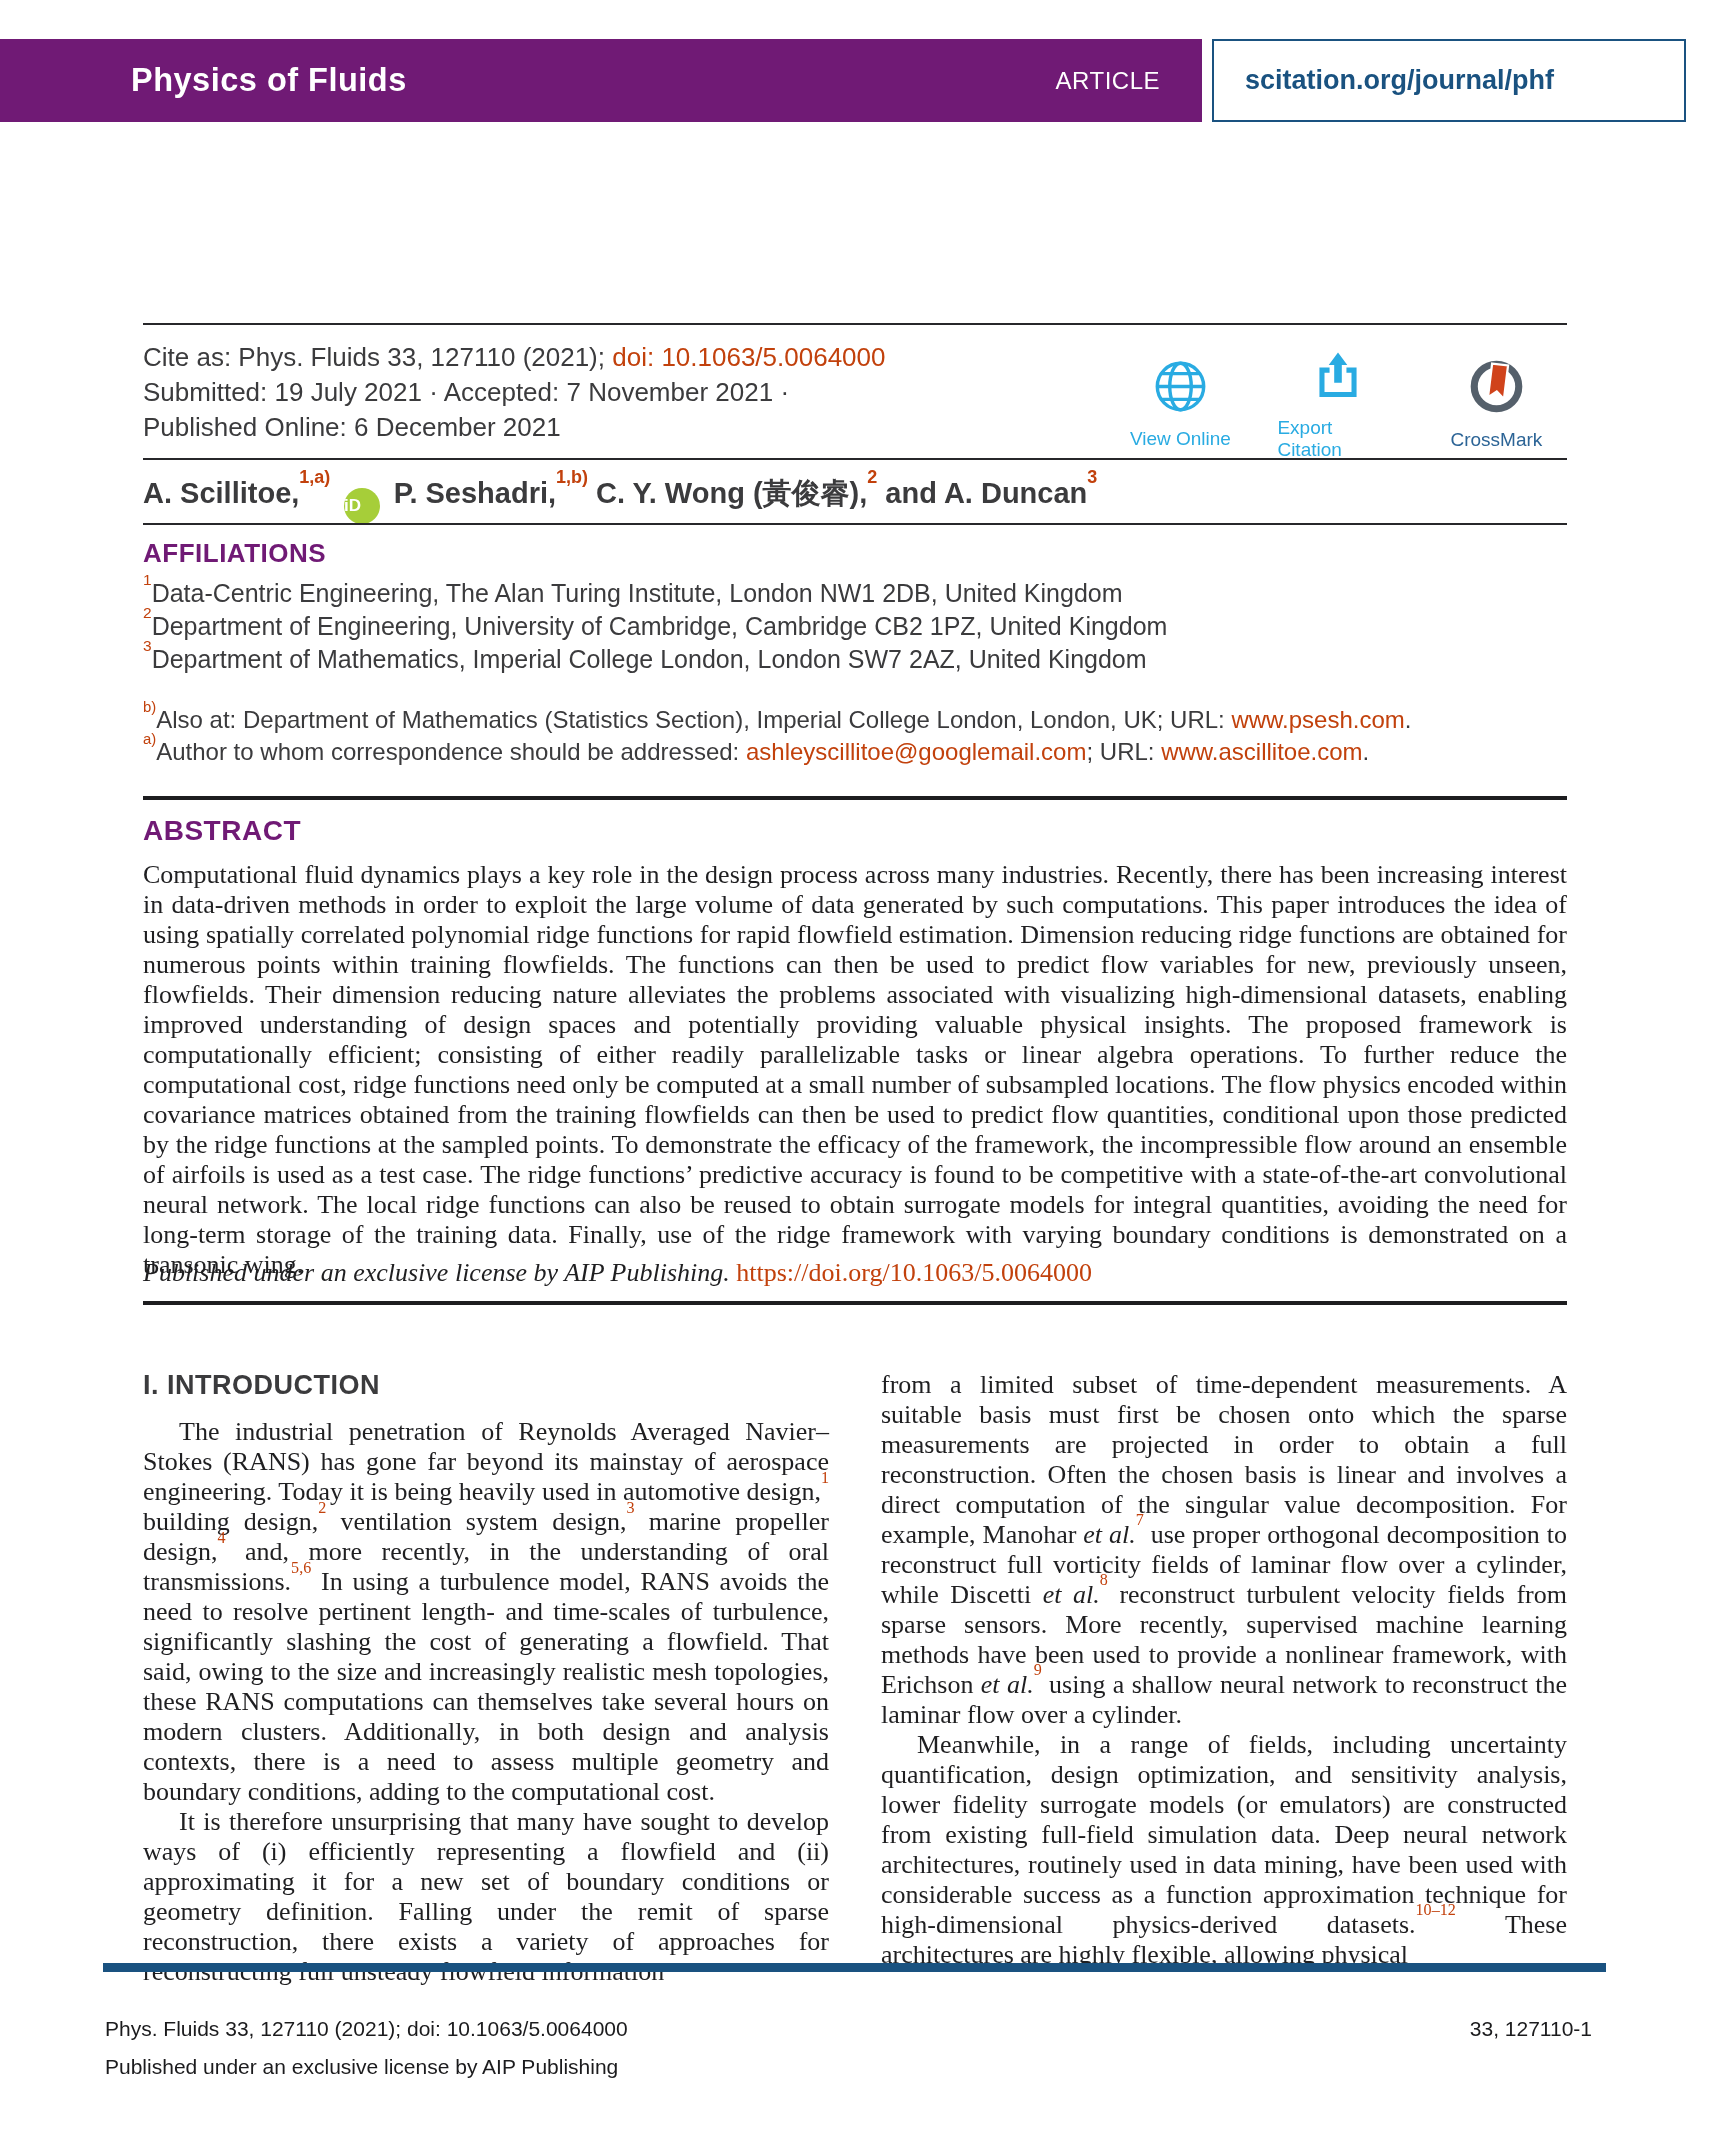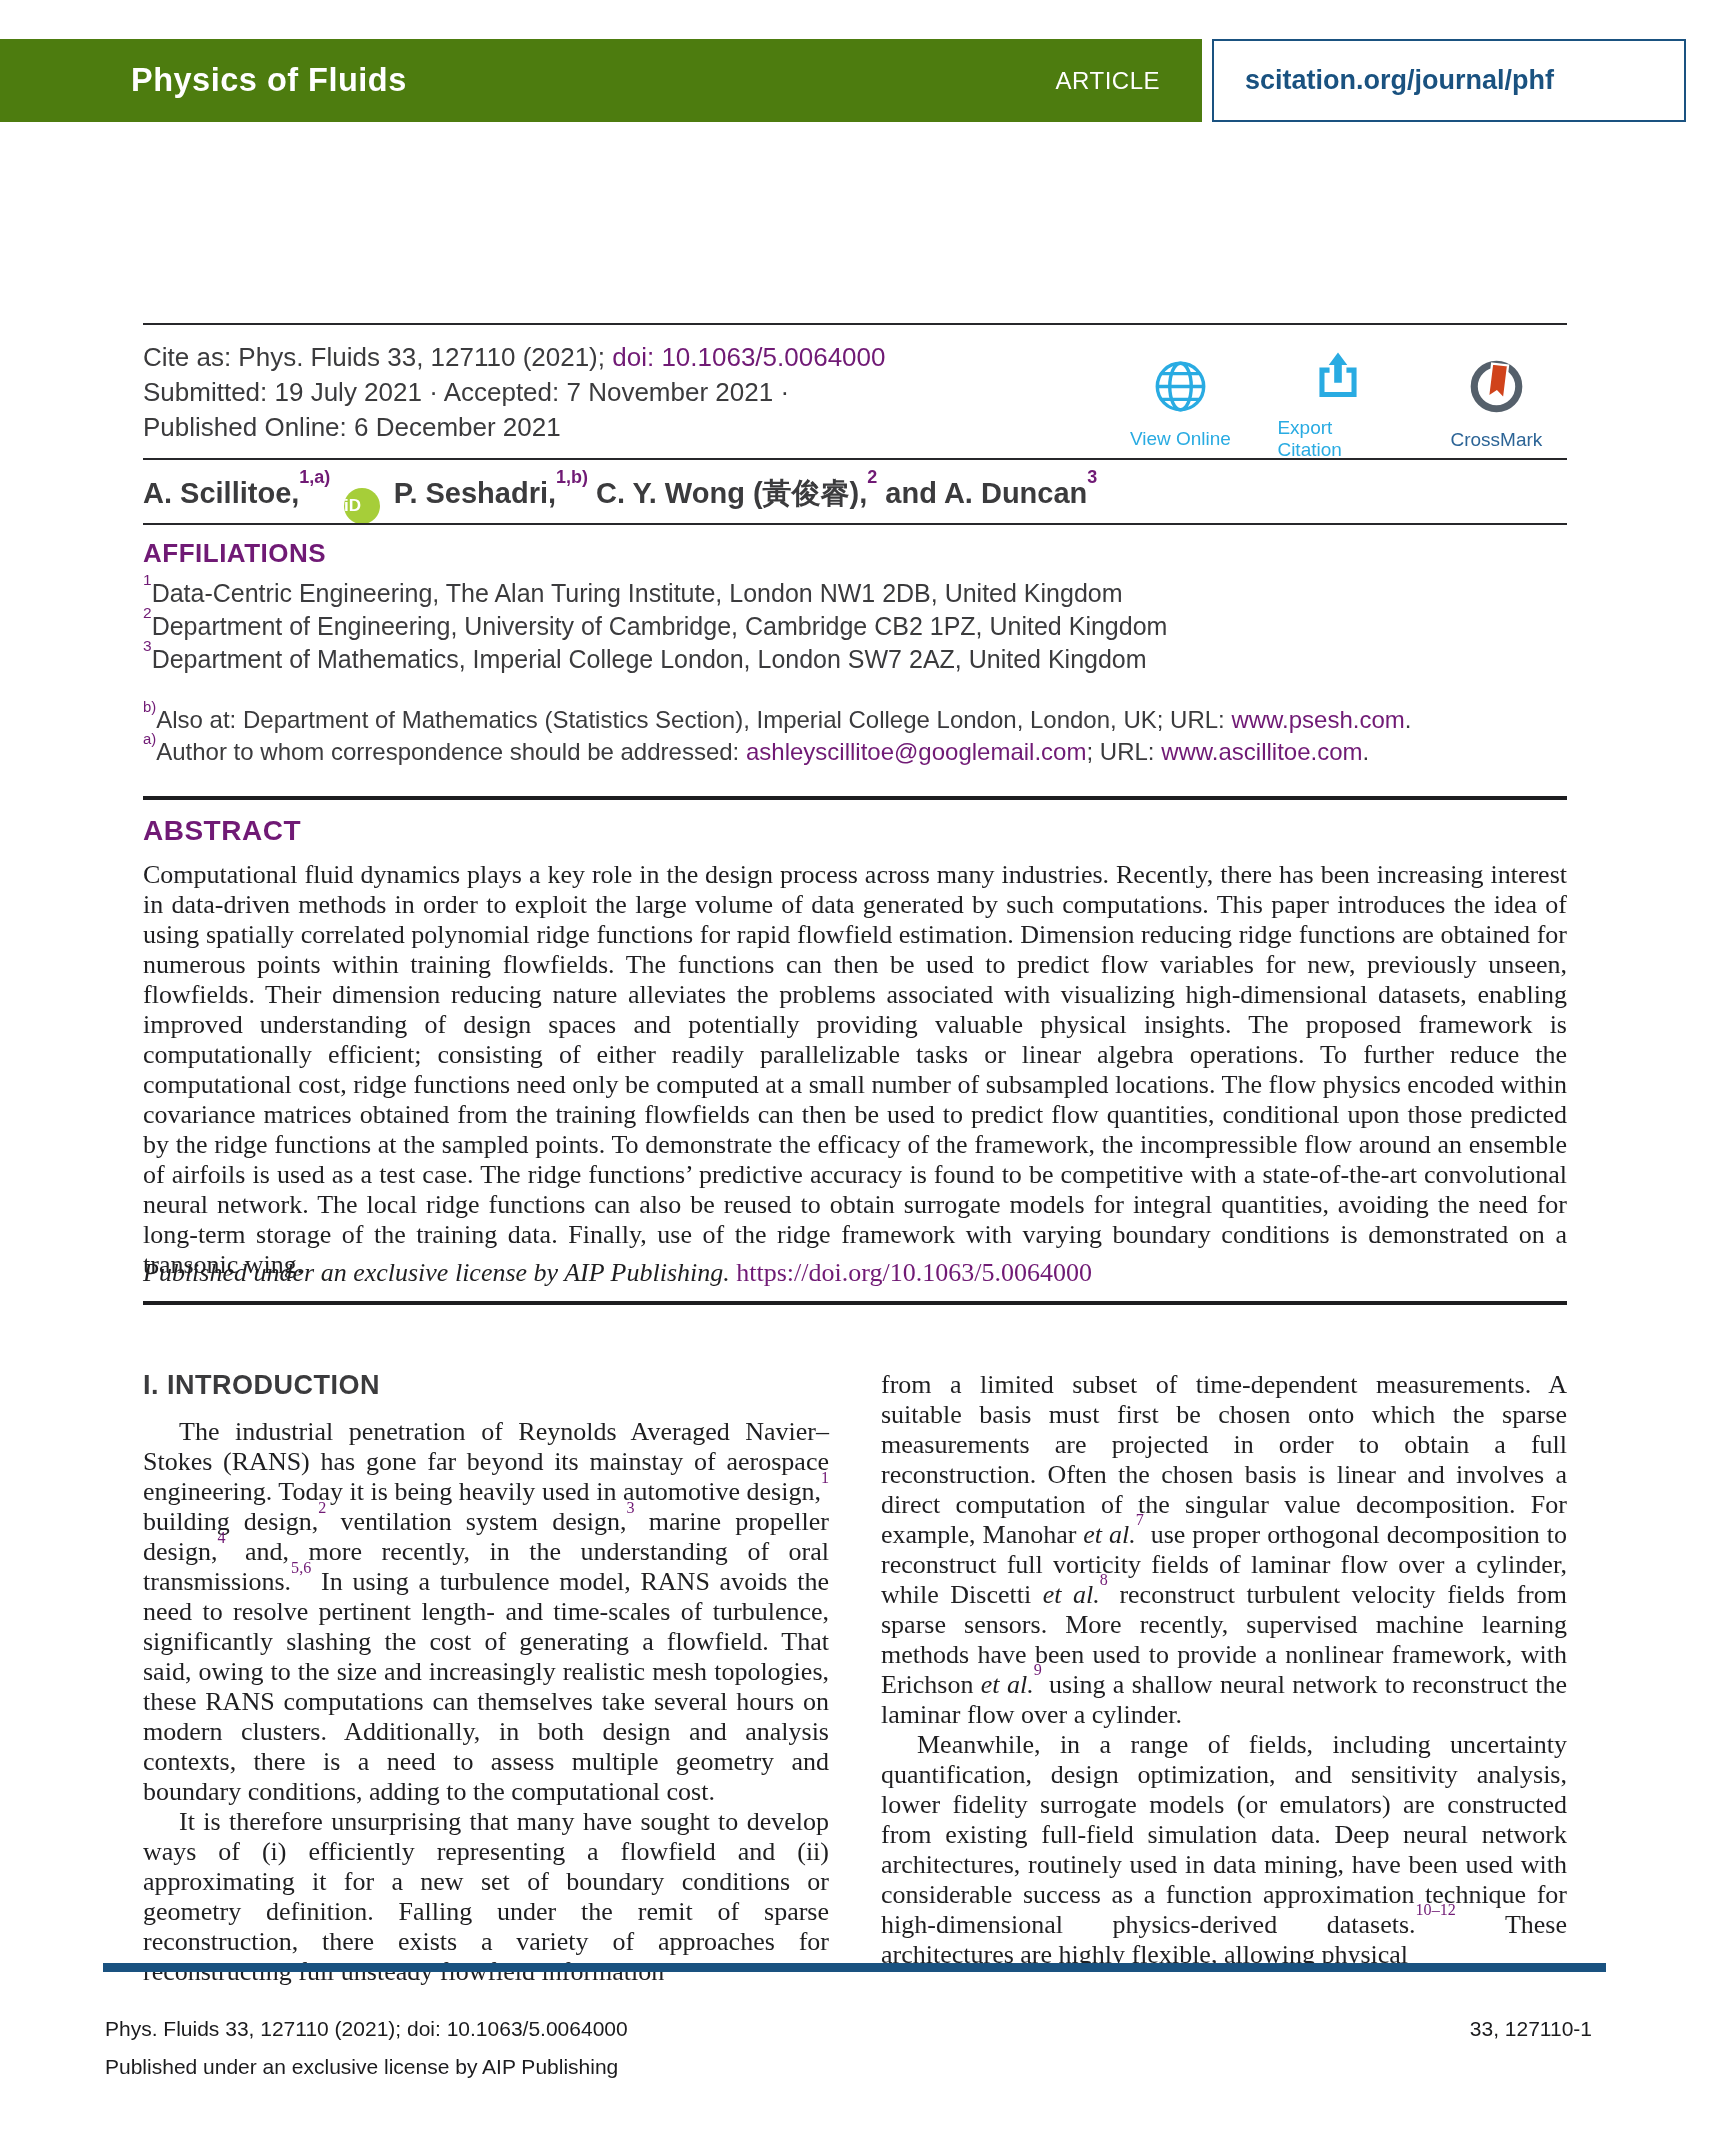--- a/index.html
+++ b/index.html
@@ -1,20 +1,20 @@
 <!DOCTYPE html>
 <html><head>
 <meta charset="utf-8">
 <style>
   html,body{margin:0;padding:0;background:#ffffff;}
   .page{position:relative;width:1711px;height:2151px;background:#ffffff;overflow:hidden;
         font-family:"Liberation Sans",sans-serif;color:#3b3b3d;}
 
   
-  .header-bar{position:absolute;left:0;top:39px;width:1202px;height:83px;background:#4d7c0f;
+  .header-bar{position:absolute;left:0;top:39px;width:1202px;height:83px;background:#701a75;
               display:flex;align-items:center;}
   .journal-name{margin-left:131px;font-size:32.5px;font-weight:bold;color:#ffffff;letter-spacing:0.5px;}
   .article-label{margin-left:auto;margin-right:42px;font-size:24px;font-weight:normal;color:#ffffff;letter-spacing:0.5px;}
   .url-box{position:absolute;left:1212px;top:39px;width:474px;height:83px;box-sizing:border-box;
            border:2.9px solid #1a5280;background:#ffffff;display:flex;align-items:center;}
   .url-text{margin-left:31px;font-size:27px;font-weight:bold;color:#1a5280;}
 
   
   .paper-title{position:absolute;left:143px;top:206px;font-size:60px;font-weight:bold;color:#3d3d3f;letter-spacing:-1px;}
   .free-badge{display:inline-block;width:42px;height:42px;border-radius:50%;background:#29abe2;color:#fff;
@@ -57,21 +57,21 @@
   .col{width:686px;}
   .intro-heading{font-family:"Liberation Sans",sans-serif;font-size:27px;font-weight:bold;
                  color:#3b3b3d;letter-spacing:0.5px;margin:0 0 16.3px 0;}
   .body-par{font-family:"Liberation Serif",serif;font-size:26px;line-height:30px;text-align:justify;
             color:#1f1f21;margin:0;}
   .indent{text-indent:36px;}
 
   
   .seg-b{font-weight:normal;}
   .seg-i{font-style:italic;}
-  .seg-link{color:#701a75;}
+  .seg-link{color:#c2410c;}
   sup{font-size:.62em;line-height:0;position:relative;top:-.5em;}
 
   
   .footer-bar{position:absolute;left:103px;top:1963px;width:1503px;height:8.6px;background:#1a5280;}
   .footer-row{position:absolute;left:105px;top:2017px;width:1487px;display:flex;justify-content:space-between;
               font-size:21px;color:#1b1b1d;}
   .footer-line2{position:absolute;left:105px;top:2055px;font-size:21px;color:#1b1b1d;}
 </style>
 </head>
 <body>

